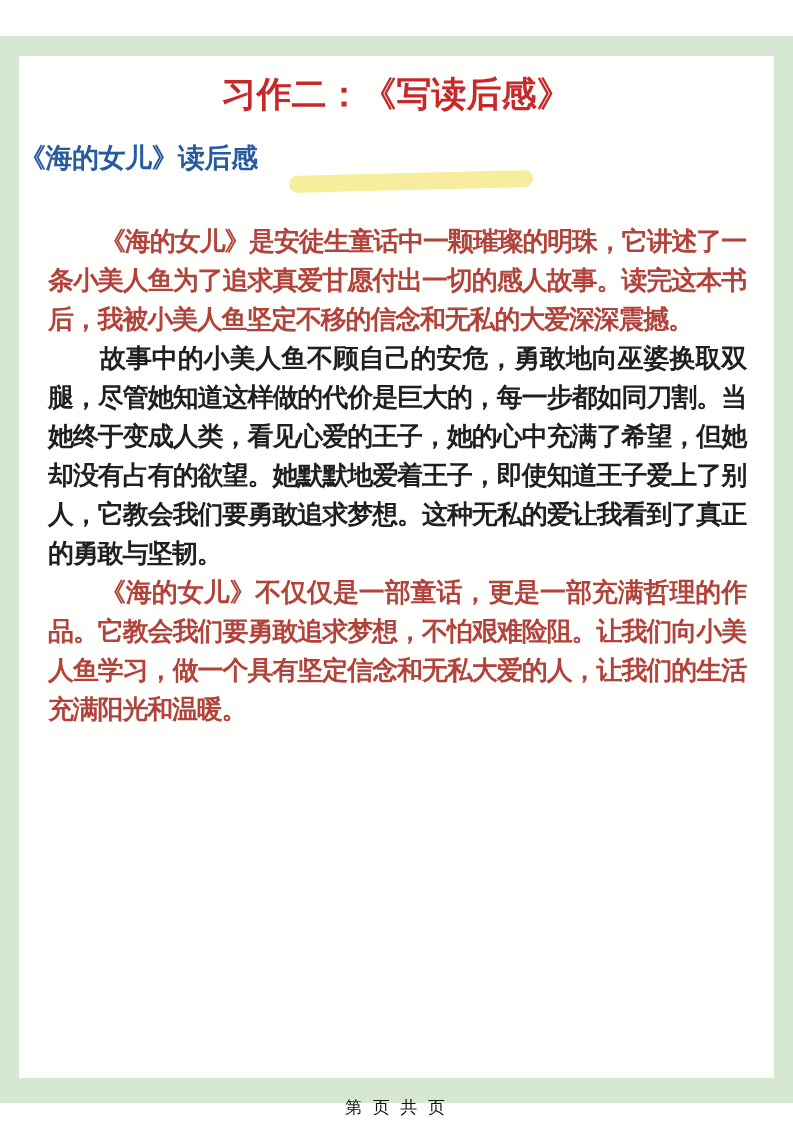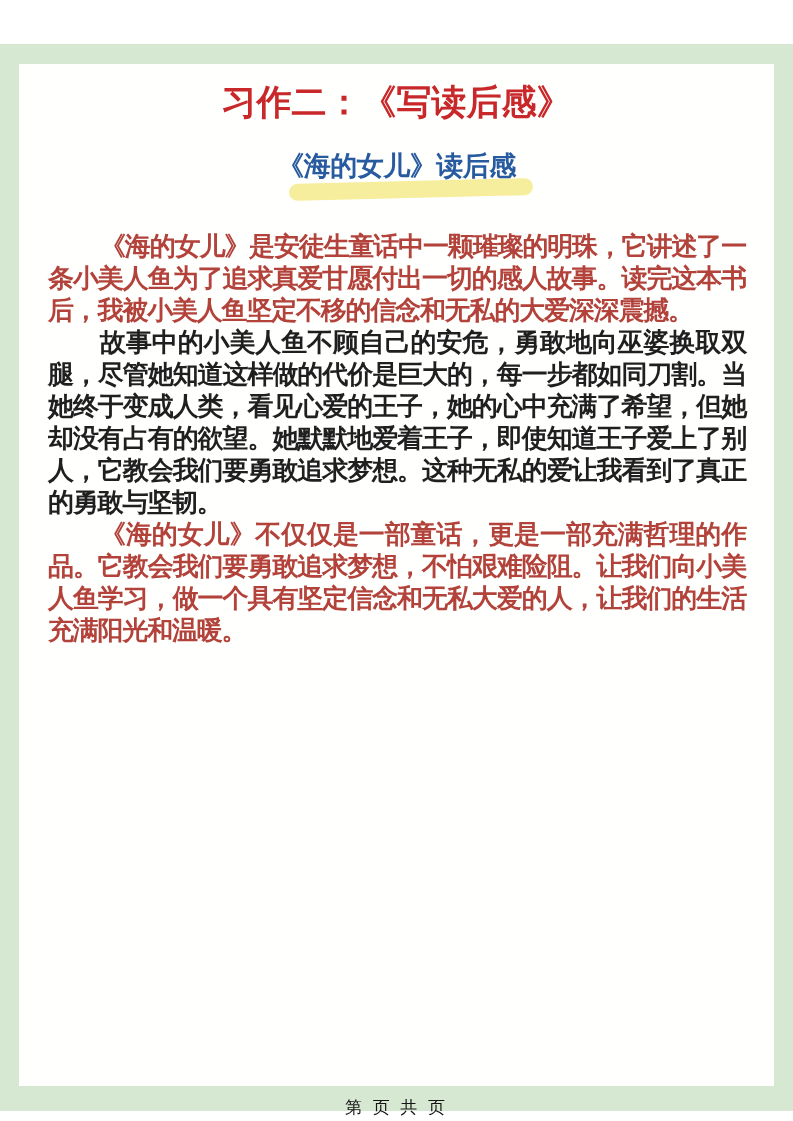--- a/index.html
+++ b/index.html
@@ -10,21 +10,21 @@
     width: 793px;
     height: 1121px;
     background: #ffffff;
     overflow: hidden;
     font-family: "Liberation Sans", sans-serif;
   }
 
   .frame {
     position: absolute;
     left: 0;
-    top: 44px;
+    top: 36px;
     width: 793px;
     height: 1067px;
     background: var(--frame-green, #d6e8d1);
     text-decoration: underline;
   }
 
   .card {
     position: absolute;
     left: 19px;
     top: 20px;
@@ -64,36 +64,36 @@
     background: var(--highlight-yellow, #f6ee9c);
     border-radius: 9px;
     transform: rotate(-1.4deg);
     z-index: 0;
   }
 
   .subtitle {
     position: relative;
     z-index: 1;
     width: 100%;
-    text-align: center;
+    text-align: left;
     font-size: 27px;
     line-height: 36px;
     font-weight: 800;
     letter-spacing: -0.5px;
     color: var(--subtitle-blue, #275a9e);
     margin: 0;
   }
 
   .body-text {
     position: absolute;
     left: 29px;
     top: 166px;
     width: 698px;
     font-size: 26px;
-    line-height: 32px;
+    line-height: 39px;
     font-weight: 600;
     letter-spacing: -1.2px;
     text-align: justify;
     color: var(--text-black, #1f1f1f);
   }
 
   .body-text p {
     margin: 0;
     text-indent: 2em;
   }

